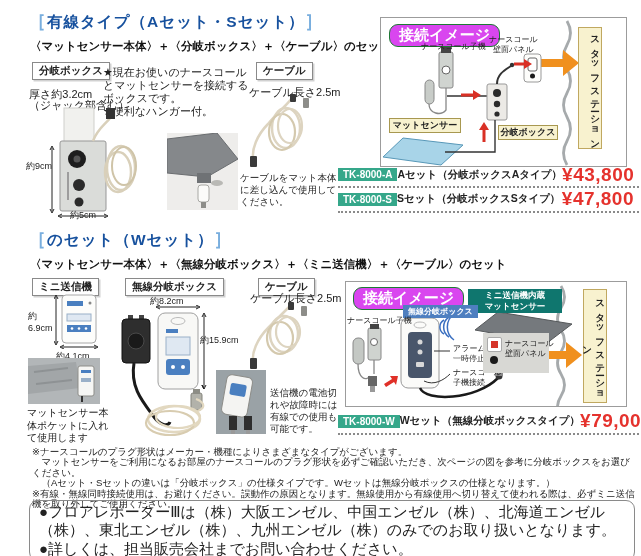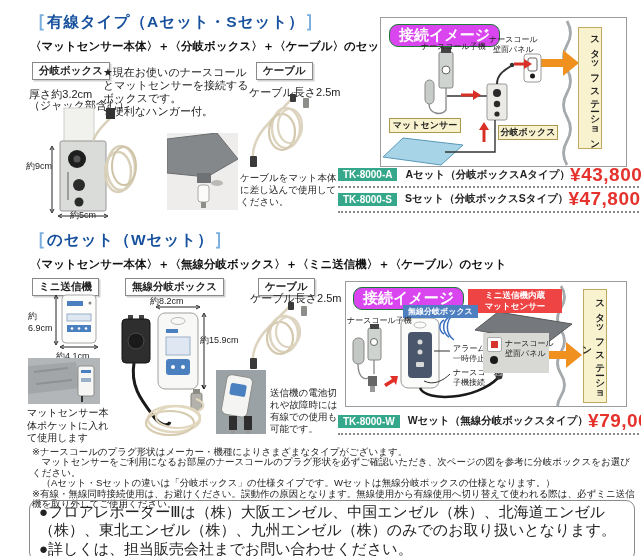--- a/index.html
+++ b/index.html
@@ -18,30 +18,30 @@
   .caption{font-size:9.5px;line-height:1.25;color:#222;word-break:break-all;}
   
   .diagram{border:1px solid #9c9c9c;background:#fff;}
   .badge-green{background:#d946ef;border:1px solid #1d7a33;color:#fff;font-size:15px;font-weight:bold;
                padding:1px 9px;border-radius:9px;white-space:nowrap;}
   .cream-label{background:#f8f2cf;border:1px solid #a89850;font-size:9px;font-weight:bold;text-align:center;
                color:#222;line-height:13px;white-space:nowrap;}
   .station{background:#f8f2cf;border:1px solid #c0a860;writing-mode:vertical-rl;text-orientation:upright;
            font-size:9.5px;font-weight:bold;letter-spacing:2px;color:#222;text-align:center;}
   .dlabel{font-size:8px;line-height:1.2;color:#222;white-space:nowrap;}
-  .blue-label-dark{background:#ef4444;color:#fff;font-size:8.5px;font-weight:bold;text-align:center;
+  .blue-label-dark{background:#0f766e;color:#fff;font-size:8.5px;font-weight:bold;text-align:center;
                    line-height:1.3;padding:1px 4px;white-space:nowrap;}
   .blue-label-mid{background:#4e7fc0;color:#fff;font-size:8px;font-weight:bold;text-align:center;
                   padding:1px 5px;white-space:nowrap;}
   .panel-gray{background:#d8d8d4;}
   
   .price-row{position:absolute;display:flex;align-items:center;border-bottom:2px dotted #8a8a8a;padding-right:12px;}
   .model-badge{background:#35a78a;color:#fff;font-weight:bold;font-size:10px;
                padding:1px 5px;white-space:nowrap;}
-  .set-label{font-size:10.5px;font-weight:bold;color:#222;margin-left:8px;white-space:nowrap;}
+  .set-label{font-size:10.5px;font-weight:bold;color:#222;white-space:nowrap;}
   .price-group{margin-left:auto;display:flex;align-items:baseline;}
   .price{font-size:19px;font-weight:bold;color:#e5322d;letter-spacing:.5px;white-space:nowrap;text-align:center;}
   
   .notes{font-size:9.5px;line-height:10.4px;color:#222;}
   .note-box{border:1px solid #8a8a8a;border-radius:9px;font-size:15px;line-height:1.22;color:#222;
             padding:2px 9px;font-family:Liberation Serif, serif;}
   .photo{position:absolute;}
 </style>
 </head>
 <body>

